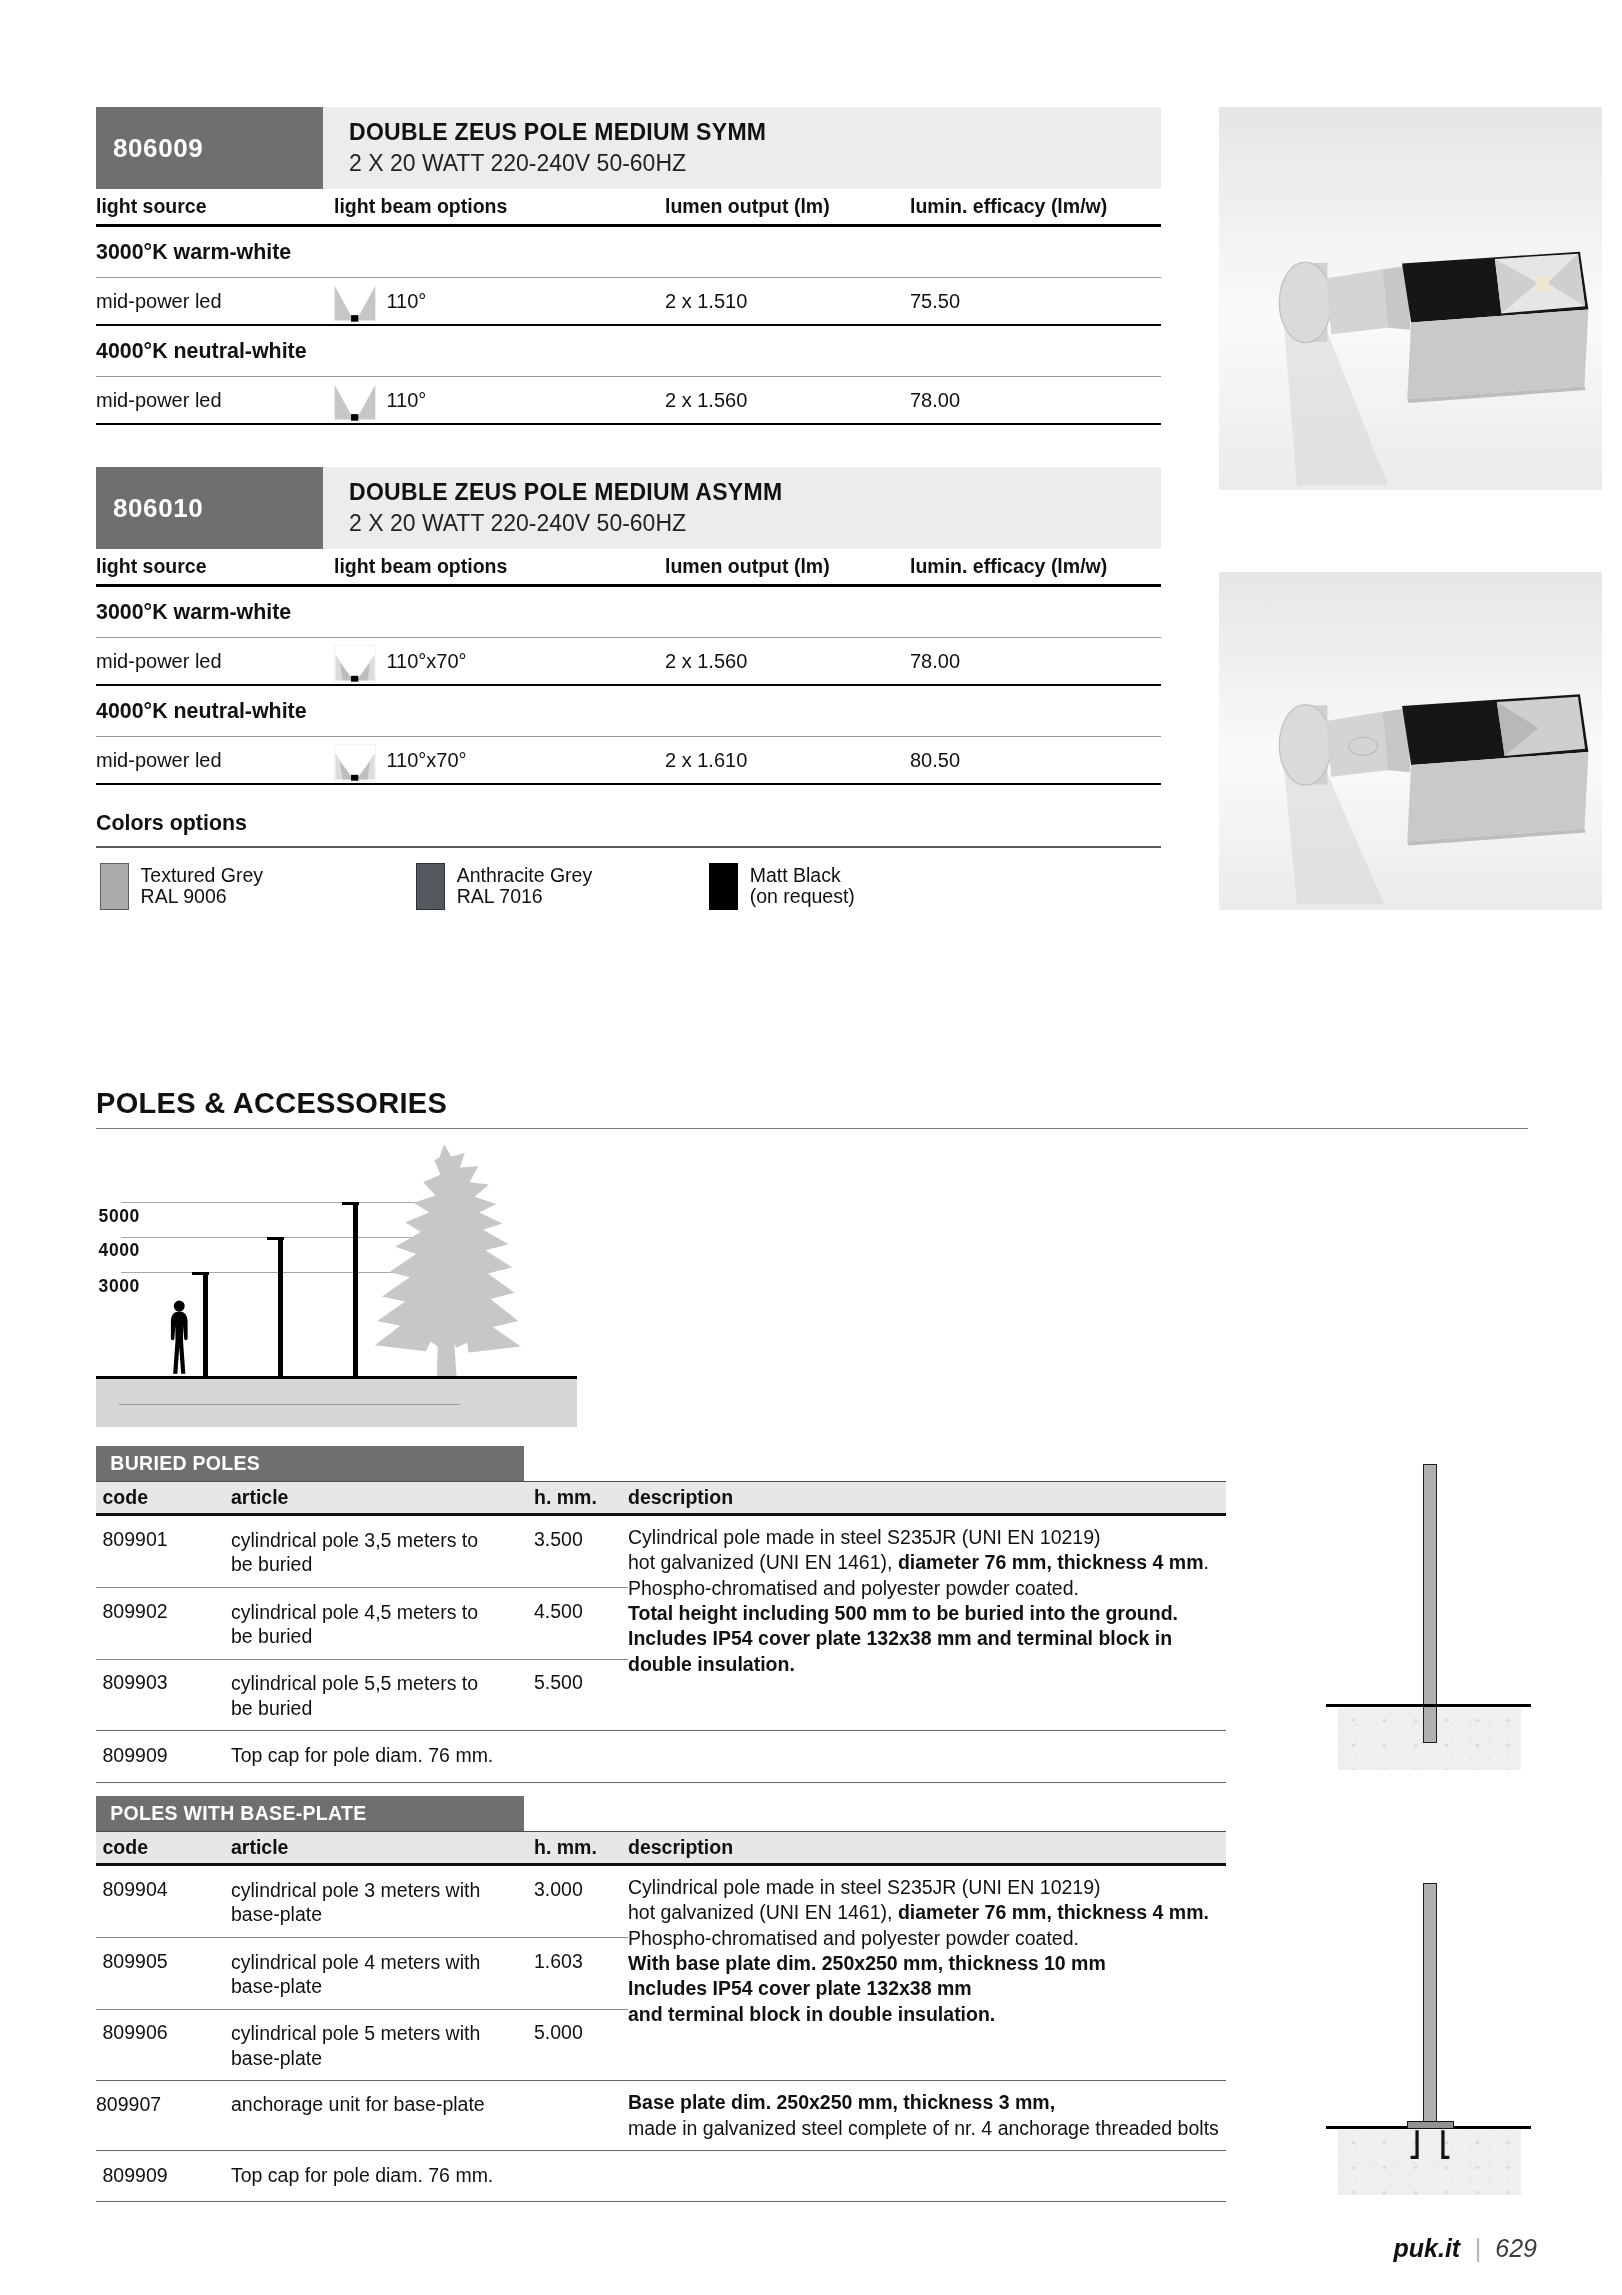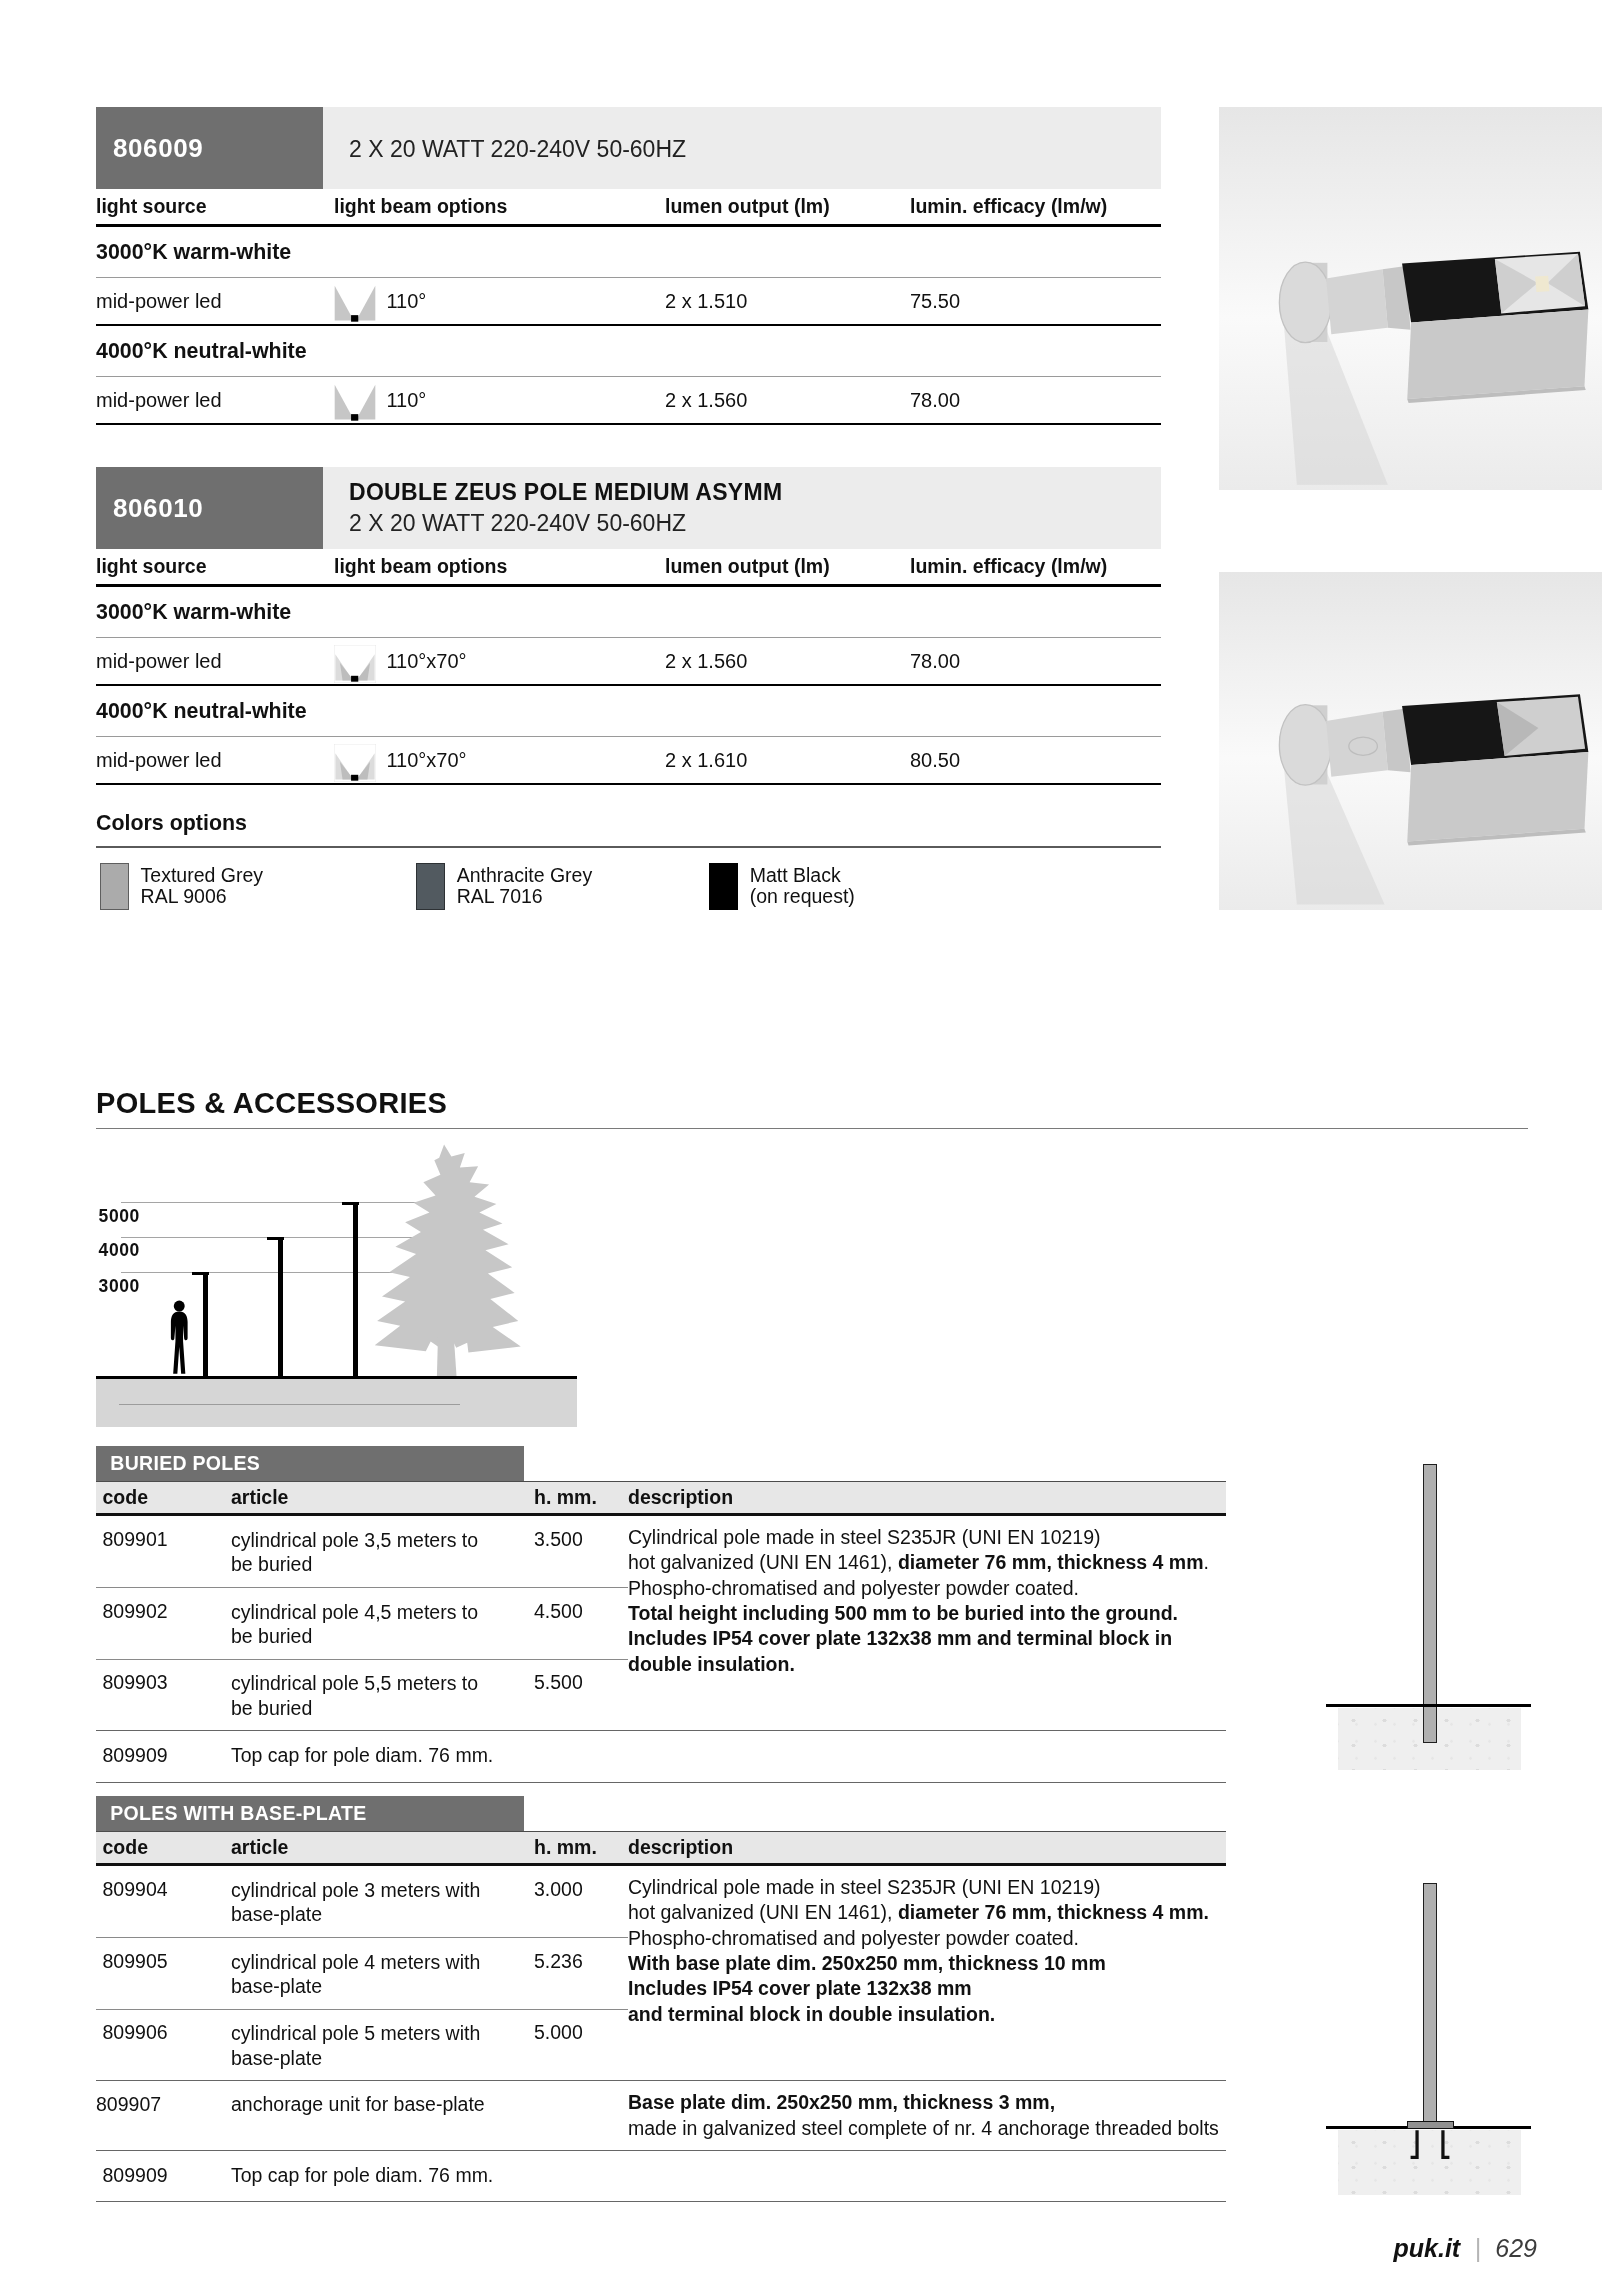--- a/index.html
+++ b/index.html
@@ -85,20 +85,21 @@
   .f-sep { color:#b5b5b5; font-weight:300; }
   .f-page { color:#3c3c3c;text-align:center; }
 </style>
 </head>
 <body>
 
 <div class="abs ptable" style="left:96px; top:107px;">
   <div class="pt-titlebar">
     <div class="pt-code">806009</div>
     <div class="pt-titlebox">
+      <div class="pt-title">DOUBLE ZEUS POLE MEDIUM SYMM</div>
       <div class="pt-subtitle">2 X 20 WATT 220-240V 50-60HZ</div>
     </div>
   </div>
   <div class="pt-grid pt-header">
     <div>light source</div>
     <div>light beam options</div>
     <div>lumen output (lm)</div>
     <div>lumin. efficacy (lm/w)</div>
   </div>
   <div class="pt-cat">3000°K warm-white</div>
@@ -332,21 +333,21 @@
   <div class="bp-main">
     <div class="bp-rows">
       <div class="bp-row">
         <div>809904</div>
         <div class="bp-article">cylindrical pole 3 meters with base-plate</div>
         <div>3.000</div>
       </div>
       <div class="bp-row">
         <div>809905</div>
         <div class="bp-article">cylindrical pole 4 meters with base-plate</div>
-        <div>5.236</div>
+        <div>1.603</div>
       </div>
       <div class="bp-row">
         <div>809906</div>
         <div class="bp-article">cylindrical pole 5 meters with base-plate</div>
         <div>5.000</div>
       </div>
     </div>
     <div class="bp-desc rich"><span>Cylindrical pole made in steel S235JR (UNI EN 10219)
 hot galvanized (UNI EN 1461), </span><span class="b">diameter 76 mm, thickness 4 mm.</span><span>
 Phospho-chromatised and polyester powder coated.

